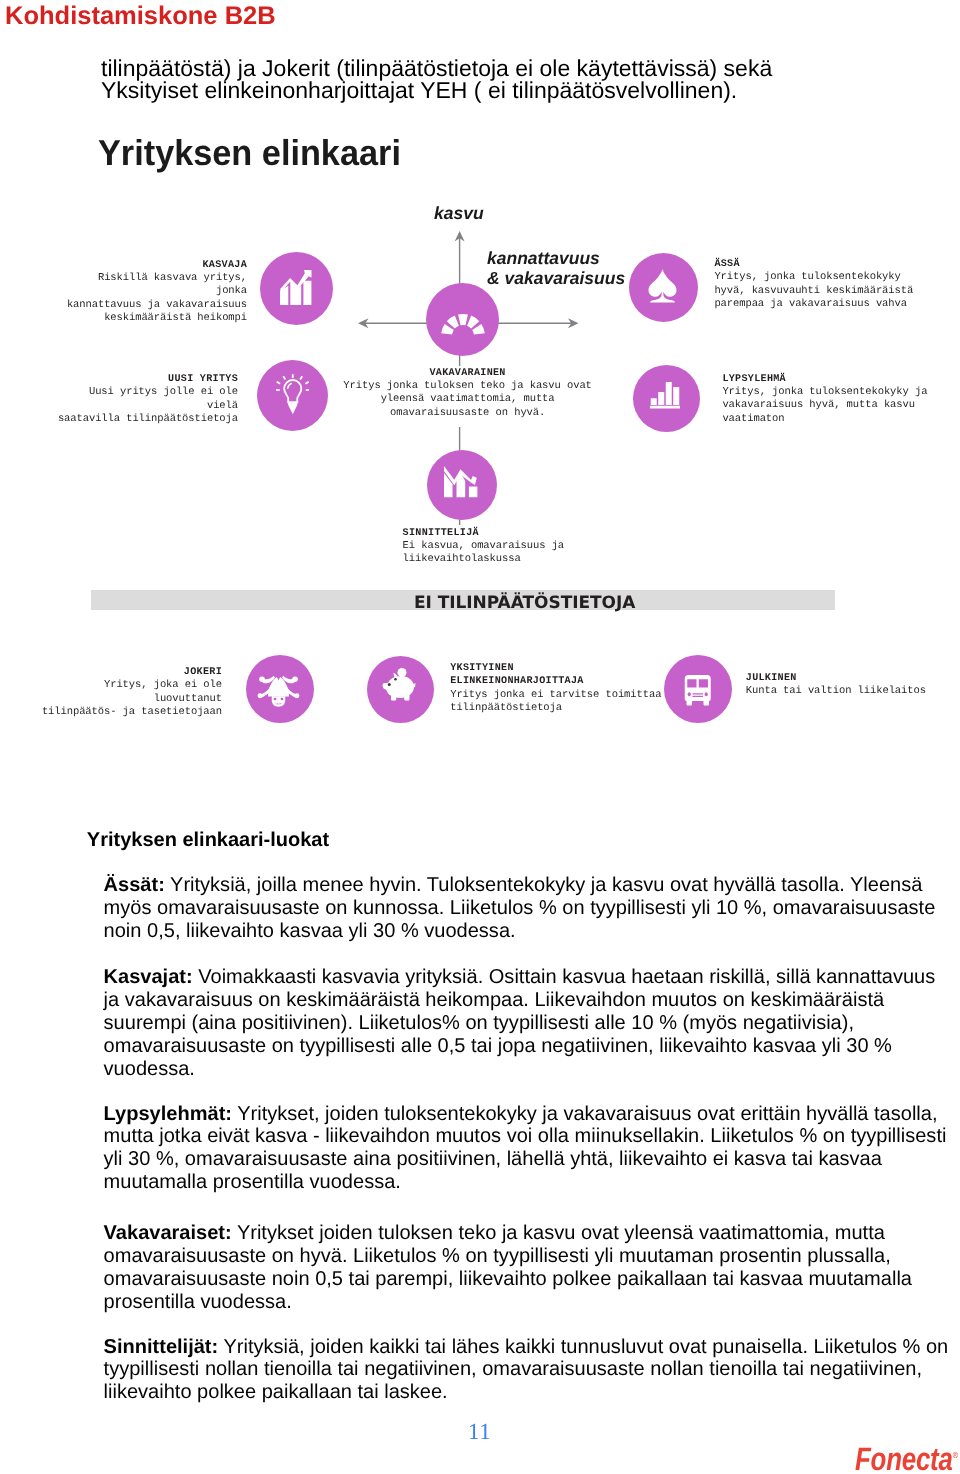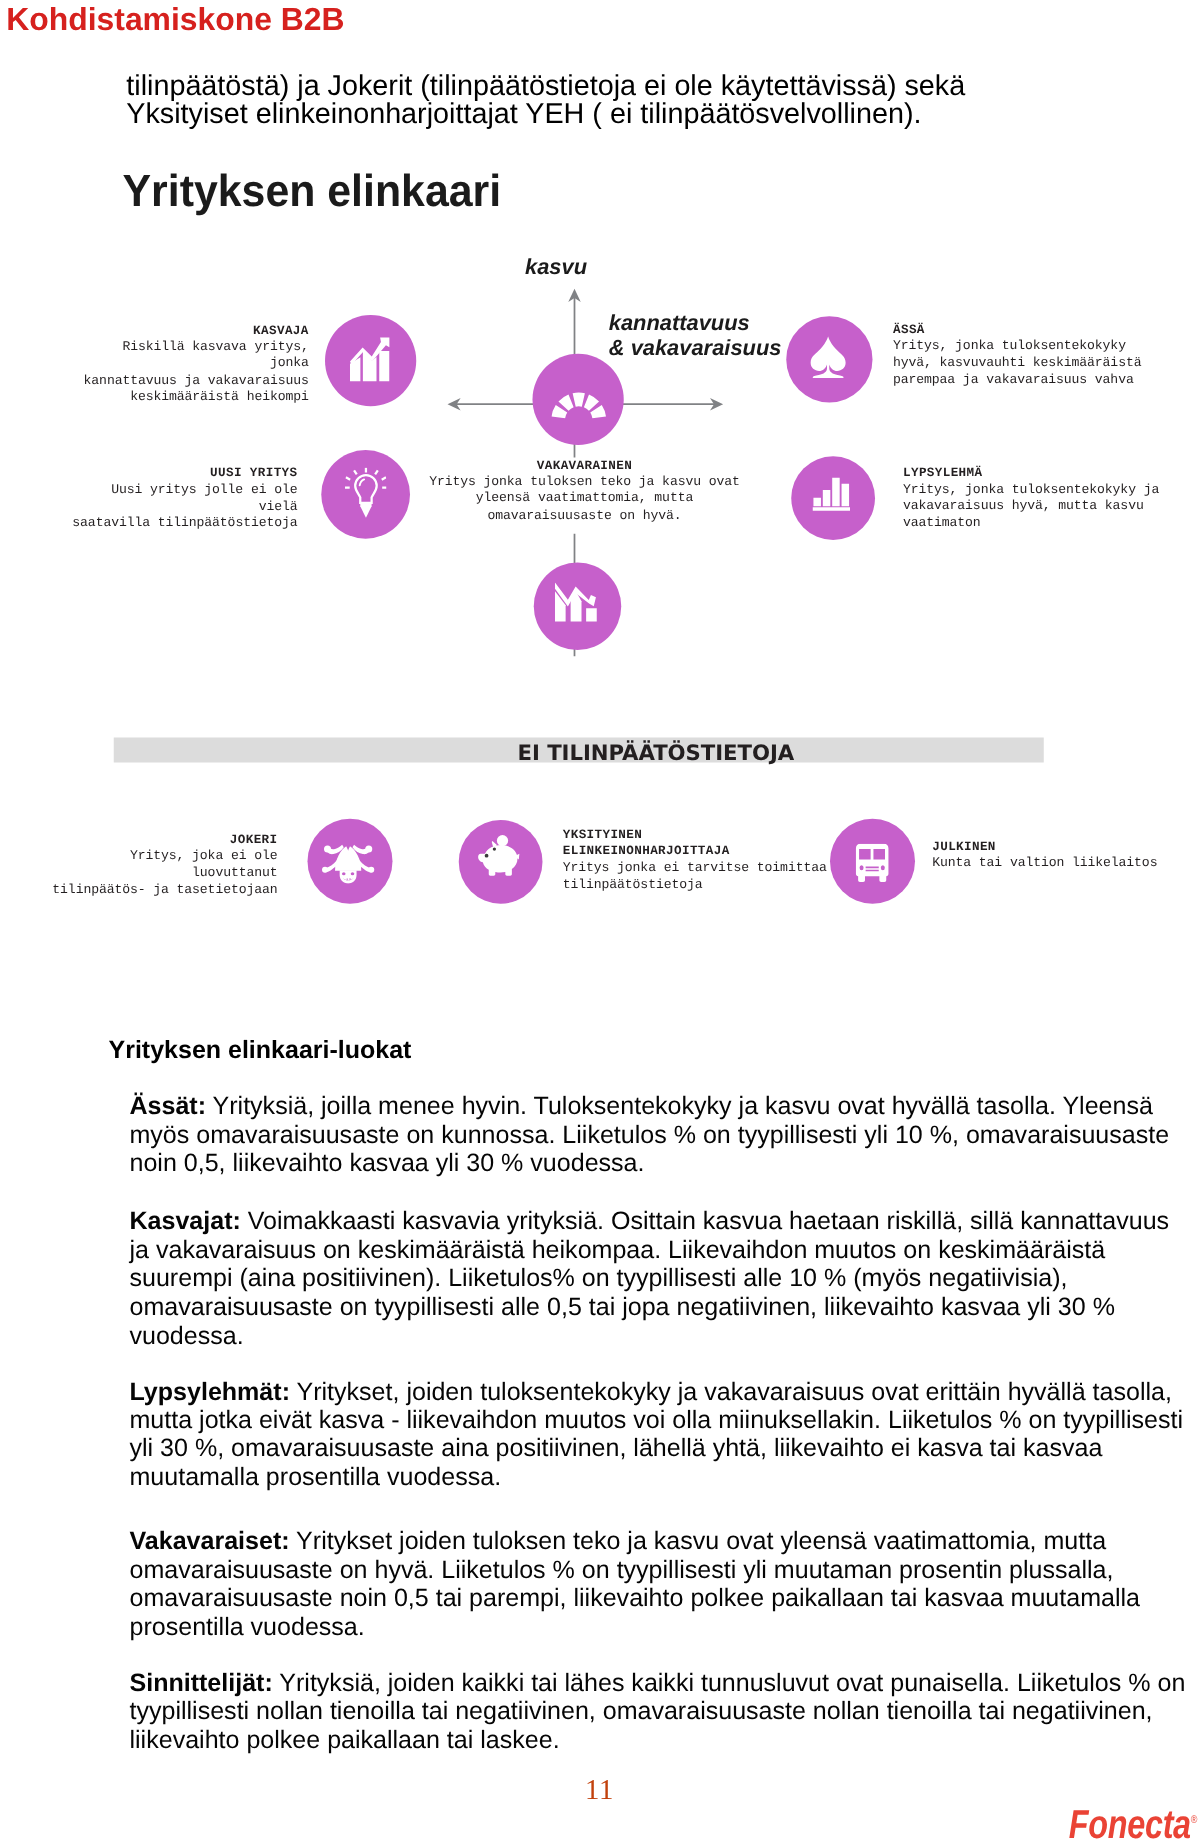--- a/index.html
+++ b/index.html
@@ -23,21 +23,21 @@
   .band{position:absolute;background:#dcdcdc;}
 
   .icon{position:absolute;}
 
   .band-label{position:absolute;font-family:"DejaVu Sans",sans-serif;font-size:17px;font-weight:bold;color:#231f20;letter-spacing:-0.05px;white-space:nowrap;}
 
   
   #sec-title{position:absolute;left:86.8px;top:828.8px;font-size:20px;font-weight:bold;color:#000;}
   .para{position:absolute;left:103.6px;width:845px;font-size:20.05px;line-height:22.9px;color:#050505;text-align:left;}
   .para b{font-weight:bold;}
-  #page-num{position:absolute;left:468px;top:1418.5px;font-family:"Liberation Serif",serif;font-size:23px;color:#c2410c;letter-spacing:0.5px;}
+  #page-num{position:absolute;left:468px;top:1418.5px;font-family:"Liberation Serif",serif;font-size:23px;color:#3b82f6;letter-spacing:0.5px;}
   #logo{position:absolute;left:855px;top:1441px;font-family:"Liberation Sans",sans-serif;font-size:32.4px;font-weight:bold;font-style:italic;color:#ea4335;transform:scaleX(0.80);transform-origin:0 0;white-space:nowrap;letter-spacing:-0.3px;}
   #logo sup{font-size:9px;vertical-align:super;font-style:normal;font-weight:normal;}
 </style>
 </head>
 <body>
 
 <div class="page">
   <div id="doc-title">Kohdistamiskone B2B</div>
   <div id="intro">tilinpäätöstä) ja Jokerit (tilinpäätöstietoja ei ole käytettävissä) sekä Yksityiset elinkeinonharjoittajat YEH ( ei tilinpäätösvelvollinen).</div>
 
@@ -50,21 +50,21 @@
         <path d="M360.5 323.3 L576 323.3"></path>
         <path d="M459.6 355 L459.6 366"></path>
         <path d="M459.6 427 L459.6 451"></path>
         <path d="M459.6 518 L459.6 525"></path>
       </g>
       <path d="M459.6 231 L454.6 241.5 L459.6 238.3 L464.6 241.5 Z" fill="#808285"></path>
       <path d="M358 323.3 L368.5 318.3 L365.3 323.3 L368.5 328.3 Z" fill="#808285"></path>
       <path d="M578.5 323.3 L568 318.3 L571.2 323.3 L568 328.3 Z" fill="#808285"></path>
     </svg>
 
-    <div class="ax-label" style="left:420px;top:204px">kasvu</div>
+    <div class="ax-label" style="left:434px;top:204px">kasvu</div>
     <div class="ax-label" style="left:487px;top:249px">
       <div>kannattavuus</div>
       <div>&amp; vakavaraisuus</div>
     </div>
 
     <div class="band" style="left:91px;top:590px;width:744px;height:20px"></div>
     <div class="band-label" style="left:414px;top:592.5px">EI TILINPÄÄTÖSTIETOJA</div>
 
     <div class="ig-txt r-txt" style="left:61px;top:258.5px;width:186px">
       <b>KASVAJA</b><br>
@@ -142,20 +142,25 @@
       <span>vaatimaton</span>
     </div>
 
     <div class="circle" style="left:427px;top:450px;width:70px;height:70px"></div>
     <svg class="icon" width="34" height="33" viewBox="0 0 68 66" style="left:444.4px;top:465.6px" fill="#fff">
       <path d="M0 14 L17 36.5 L17 62.5 L0 62.5 Z"></path>
       <path d="M25 23.5 L33 13 L42.4 30 L42.4 62.5 L25 62.5 Z"></path>
       <path d="M49.8 41 L66.8 41 L66.8 62.5 L49.8 62.5 Z"></path>
       <path d="M0 0 L20.6 27.6 L33 6.5 L54 28 L57.5 20 L65.5 23.5 L62 38 L54.5 33.5 L32.8 16.8 L20.6 38.5 L0 10 Z"></path>
     </svg>
+    <div class="ig-txt" style="left:402.6px;top:526.5px;width:230px">
+      <b>SINNITTELIJÄ</b><br>
+      <span>Ei kasvua, omavaraisuus ja</span><br>
+      <span>liikevaihtolaskussa</span>
+    </div>
 
     <div class="ig-txt r-txt" style="left:39px;top:666px;width:183px">
       <b>JOKERI</b><br>
       <span>Yritys, joka ei ole luovuttanut</span><br>
       <span>tilinpäätös- ja tasetietojaan</span>
     </div>
     <div class="circle" style="left:246px;top:655px;width:68px;height:68px"></div>
     <svg class="icon" width="43" height="34" viewBox="0 0 86 68" style="left:257.3px;top:672.9px" fill="#fff">
 
       <path d="M22 47 C22 30 30 13 43 6 C56 13 64 30 64 47 Z"></path>

